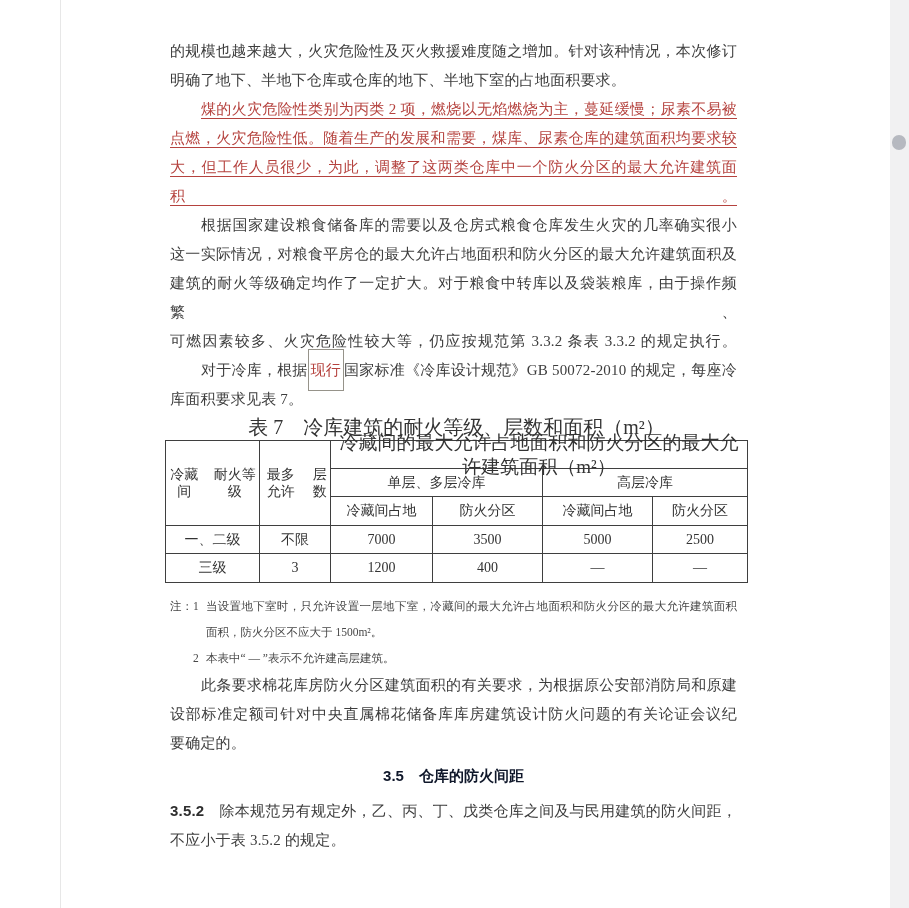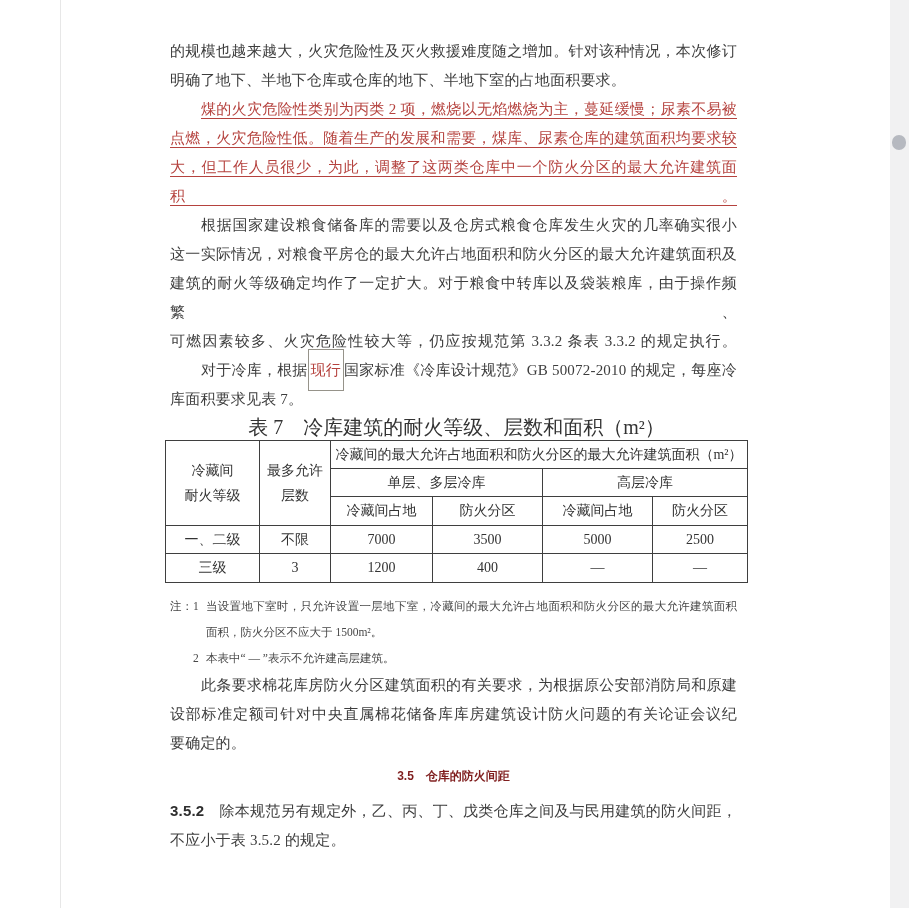--- a/index.html
+++ b/index.html
@@ -42,33 +42,33 @@
     border:1.5px solid #3f3f3f;
     font-size:14px;color:#333;
   }
   .cell{
     display:flex;align-items:center;justify-content:center;
     border-right:1px solid #3f3f3f;border-bottom:1px solid #3f3f3f;
     text-align:center;line-height:1.25;
   }
   .cell.nr{border-right:none;}
   .cell.nb{border-bottom:none;}
-  .cell.two{flex-direction:column;justify-content:center;gap:8px;}
-  .cell.span-h{font-size:14px;}
+  .cell.two{flex-direction:row;justify-content:center;gap:8px;}
+  .cell.span-h{font-size:19px;}
   .notes{margin-top:10px;font-size:11.5px;color:#474747;line-height:26px;}
   .note-row{display:flex;}
   .note-label{width:36px;flex:0 0 36px;}
   .note-label.n2{padding-left:23px;box-sizing:border-box;}
   .note-text{flex:1;text-align:justify;text-align-last:justify;}
   .note-text.last{text-align:right;text-align-last:left;}
   .sec-heading{
-    margin-top:4px;line-height:28px;font-size:12px;
+    margin-top:4px;line-height:28px;font-size:15px;
     text-align-last:center;
     font-family:"Liberation Sans","DejaVu Sans",sans-serif;
-    font-weight:bold;color:#7f1d1d;
+    font-weight:bold;color:#0f172a;
   }
   .p5{margin-top:6px;}
   .clause-num{
     font-family:"Liberation Sans","DejaVu Sans",sans-serif;
     font-weight:bold;color:#2e2e2e;
   }
 </style>
 </head>
 <body>
 

